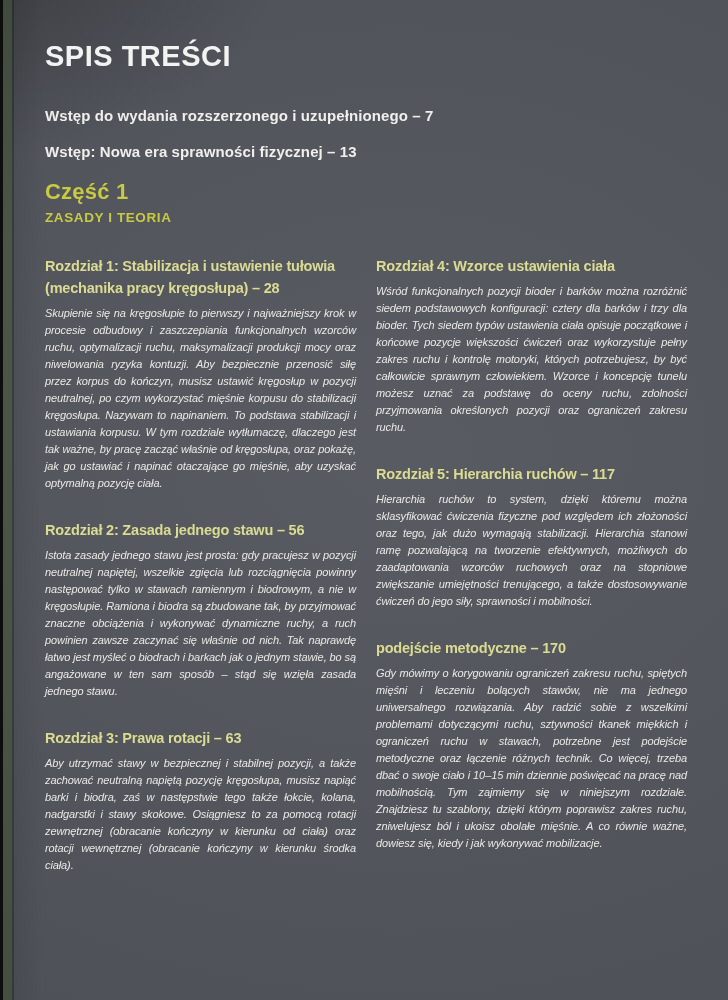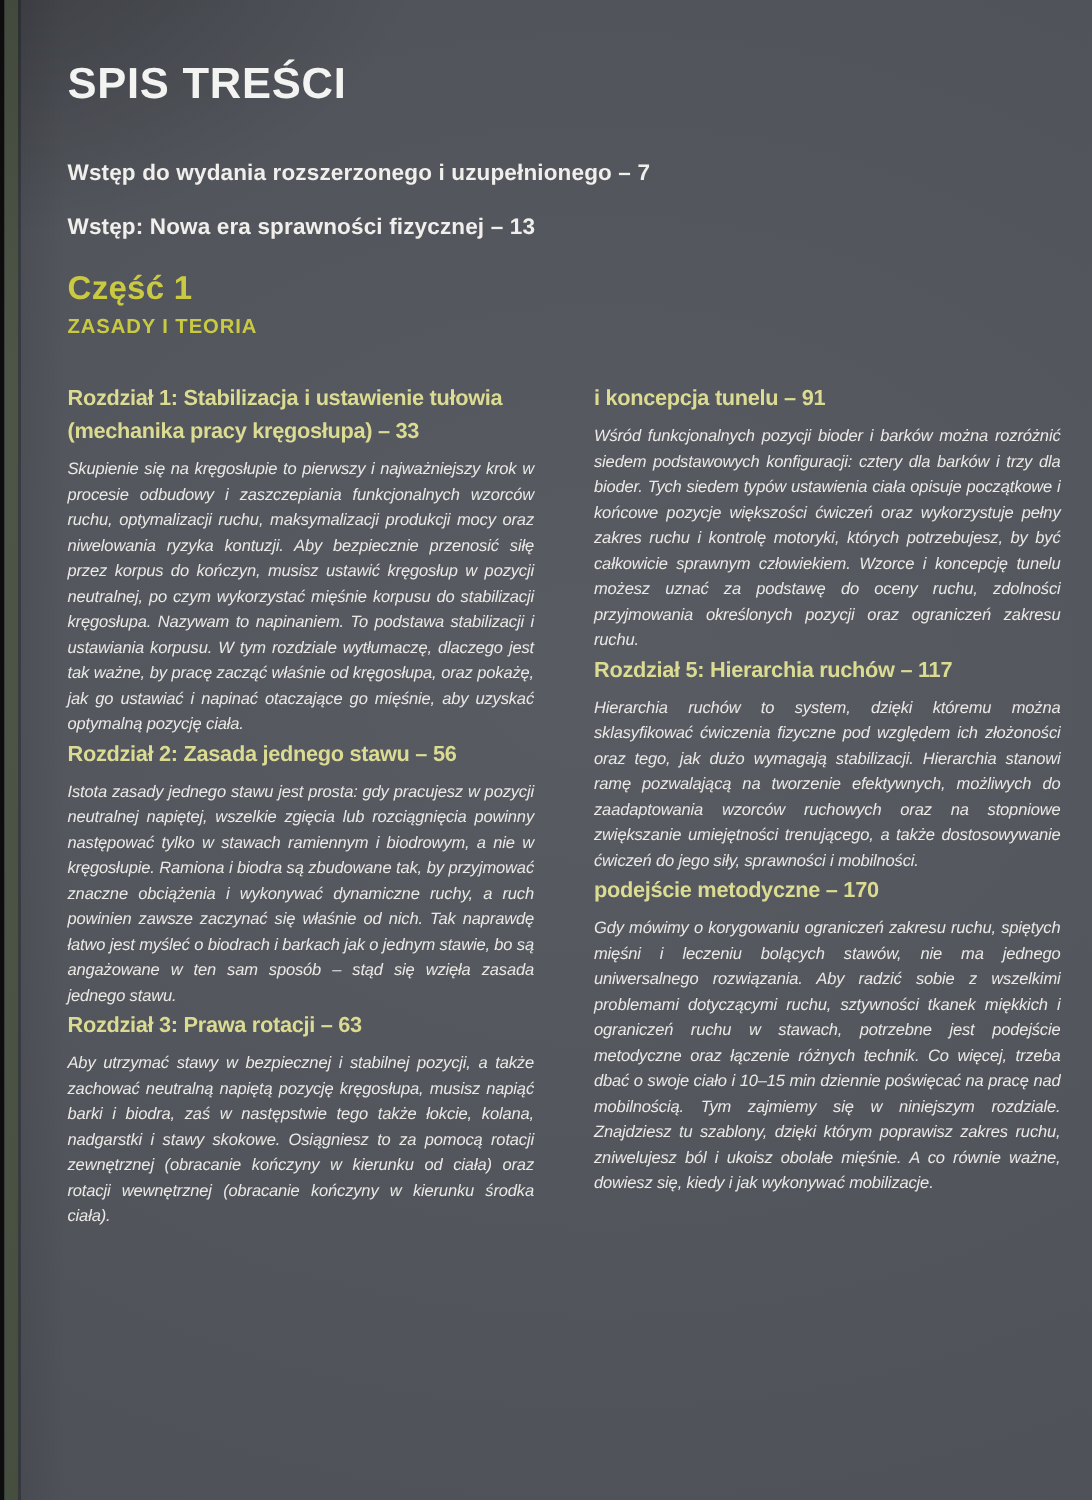--- a/index.html
+++ b/index.html
@@ -36,24 +36,24 @@
   .part-block{}
   .part-name{
     margin:0;
     font-size:22px;font-weight:bold;color:#c9ca41;letter-spacing:0.2px;
   }
   .part-subtitle{
     margin:5px 0 0 0;
     font-size:13.5px;font-weight:bold;color:#c9ca41;letter-spacing:0.6px;
   }
 
-  .columns{display:flex;gap:40px;margin-top:30px;}
+  .columns{display:flex;gap:20px;margin-top:30px;}
   .col{width:311px;flex:0 0 311px;}
 
-  .chapter + .chapter{}
+  .chapter + .chapter{margin-top:27px;}
   .ch-head{
     margin:0 0 6px 0;
     font-size:14.5px;line-height:22px;font-weight:bold;
     color:#dbdb92;letter-spacing:-0.2px;
   }
   .ch-head .hl{display:block;}
   .ch-body{
     margin:0;
     font-size:11px;line-height:17px;
     font-style:italic;
@@ -82,21 +82,21 @@
       <h3 class="part-subtitle">ZASADY I TEORIA</h3>
     </div>
 
     <div class="columns">
 
       <div class="col">
 
         <section class="chapter">
           <h3 class="ch-head">
             <span class="hl">Rozdział 1: Stabilizacja i ustawienie tułowia</span>
-            <span class="hl">(mechanika pracy kręgosłupa) – 33</span>
+            <span class="hl">(mechanika pracy kręgosłupa) – 28</span>
           </h3>
           <p class="ch-body">Skupienie się na kręgosłupie to pierwszy i najważniejszy krok w procesie odbudowy i zaszczepiania funkcjonalnych wzorców ruchu, optymalizacji ruchu, maksymalizacji produkcji mocy oraz niwelowania ryzyka kontuzji. Aby bezpiecznie przenosić siłę przez korpus do kończyn, musisz ustawić kręgosłup w pozycji neutralnej, po czym wykorzystać mięśnie korpusu do stabilizacji kręgosłupa. Nazywam to napinaniem. To podstawa stabilizacji i ustawiania korpusu. W tym rozdziale wytłumaczę, dlaczego jest tak ważne, by pracę zacząć właśnie od kręgosłupa, oraz pokażę, jak go ustawiać i napinać otaczające go mięśnie, aby uzyskać optymalną pozycję ciała.</p>
         </section>
 
         <section class="chapter">
           <h3 class="ch-head">
             <span class="hl">Rozdział 2: Zasada jednego stawu – 56</span>
             <span class="hl"></span>
           </h3>
           <p class="ch-body">Istota zasady jednego stawu jest prosta: gdy pracujesz w pozycji neutralnej napiętej, wszelkie zgięcia lub rozciągnięcia powinny następować tylko w stawach ramiennym i biodrowym, a nie w kręgosłupie. Ramiona i biodra są zbudowane tak, by przyjmować znaczne obciążenia i wykonywać dynamiczne ruchy, a ruch powinien zawsze zaczynać się właśnie od nich. Tak naprawdę łatwo jest myśleć o biodrach i barkach jak o jednym stawie, bo są angażowane w ten sam sposób – stąd się wzięła zasada jednego stawu.</p>
@@ -109,21 +109,21 @@
           </h3>
           <p class="ch-body">Aby utrzymać stawy w bezpiecznej i stabilnej pozycji, a także zachować neutralną napiętą pozycję kręgosłupa, musisz napiąć barki i biodra, zaś w następstwie tego także łokcie, kolana, nadgarstki i stawy skokowe. Osiągniesz to za pomocą rotacji zewnętrznej (obracanie kończyny w kierunku od ciała) oraz rotacji wewnętrznej (obracanie kończyny w kierunku środka ciała).</p>
         </section>
 
       </div>
 
       <div class="col">
 
         <section class="chapter">
           <h3 class="ch-head">
-            <span class="hl">i koncepcja tunelu – 91</span>
+            <span class="hl">Rozdział 4: Wzorce ustawienia ciała</span>
           </h3>
           <p class="ch-body">Wśród funkcjonalnych pozycji bioder i barków można rozróżnić siedem podstawowych konfiguracji: cztery dla barków i trzy dla bioder. Tych siedem typów ustawienia ciała opisuje początkowe i końcowe pozycje większości ćwiczeń oraz wykorzystuje pełny zakres ruchu i kontrolę motoryki, których potrzebujesz, by być całkowicie sprawnym człowiekiem. Wzorce i koncepcję tunelu możesz uznać za podstawę do oceny ruchu, zdolności przyjmowania określonych pozycji oraz ograniczeń zakresu ruchu.</p>
         </section>
 
         <section class="chapter">
           <h3 class="ch-head">
             <span class="hl">Rozdział 5: Hierarchia ruchów – 117</span>
             <span class="hl"></span>
           </h3>
           <p class="ch-body">Hierarchia ruchów to system, dzięki któremu można sklasyfikować ćwiczenia fizyczne pod względem ich złożoności oraz tego, jak dużo wymagają stabilizacji. Hierarchia stanowi ramę pozwalającą na tworzenie efektywnych, możliwych do zaadaptowania wzorców ruchowych oraz na stopniowe zwiększanie umiejętności trenującego, a także dostosowywanie ćwiczeń do jego siły, sprawności i mobilności.</p>

